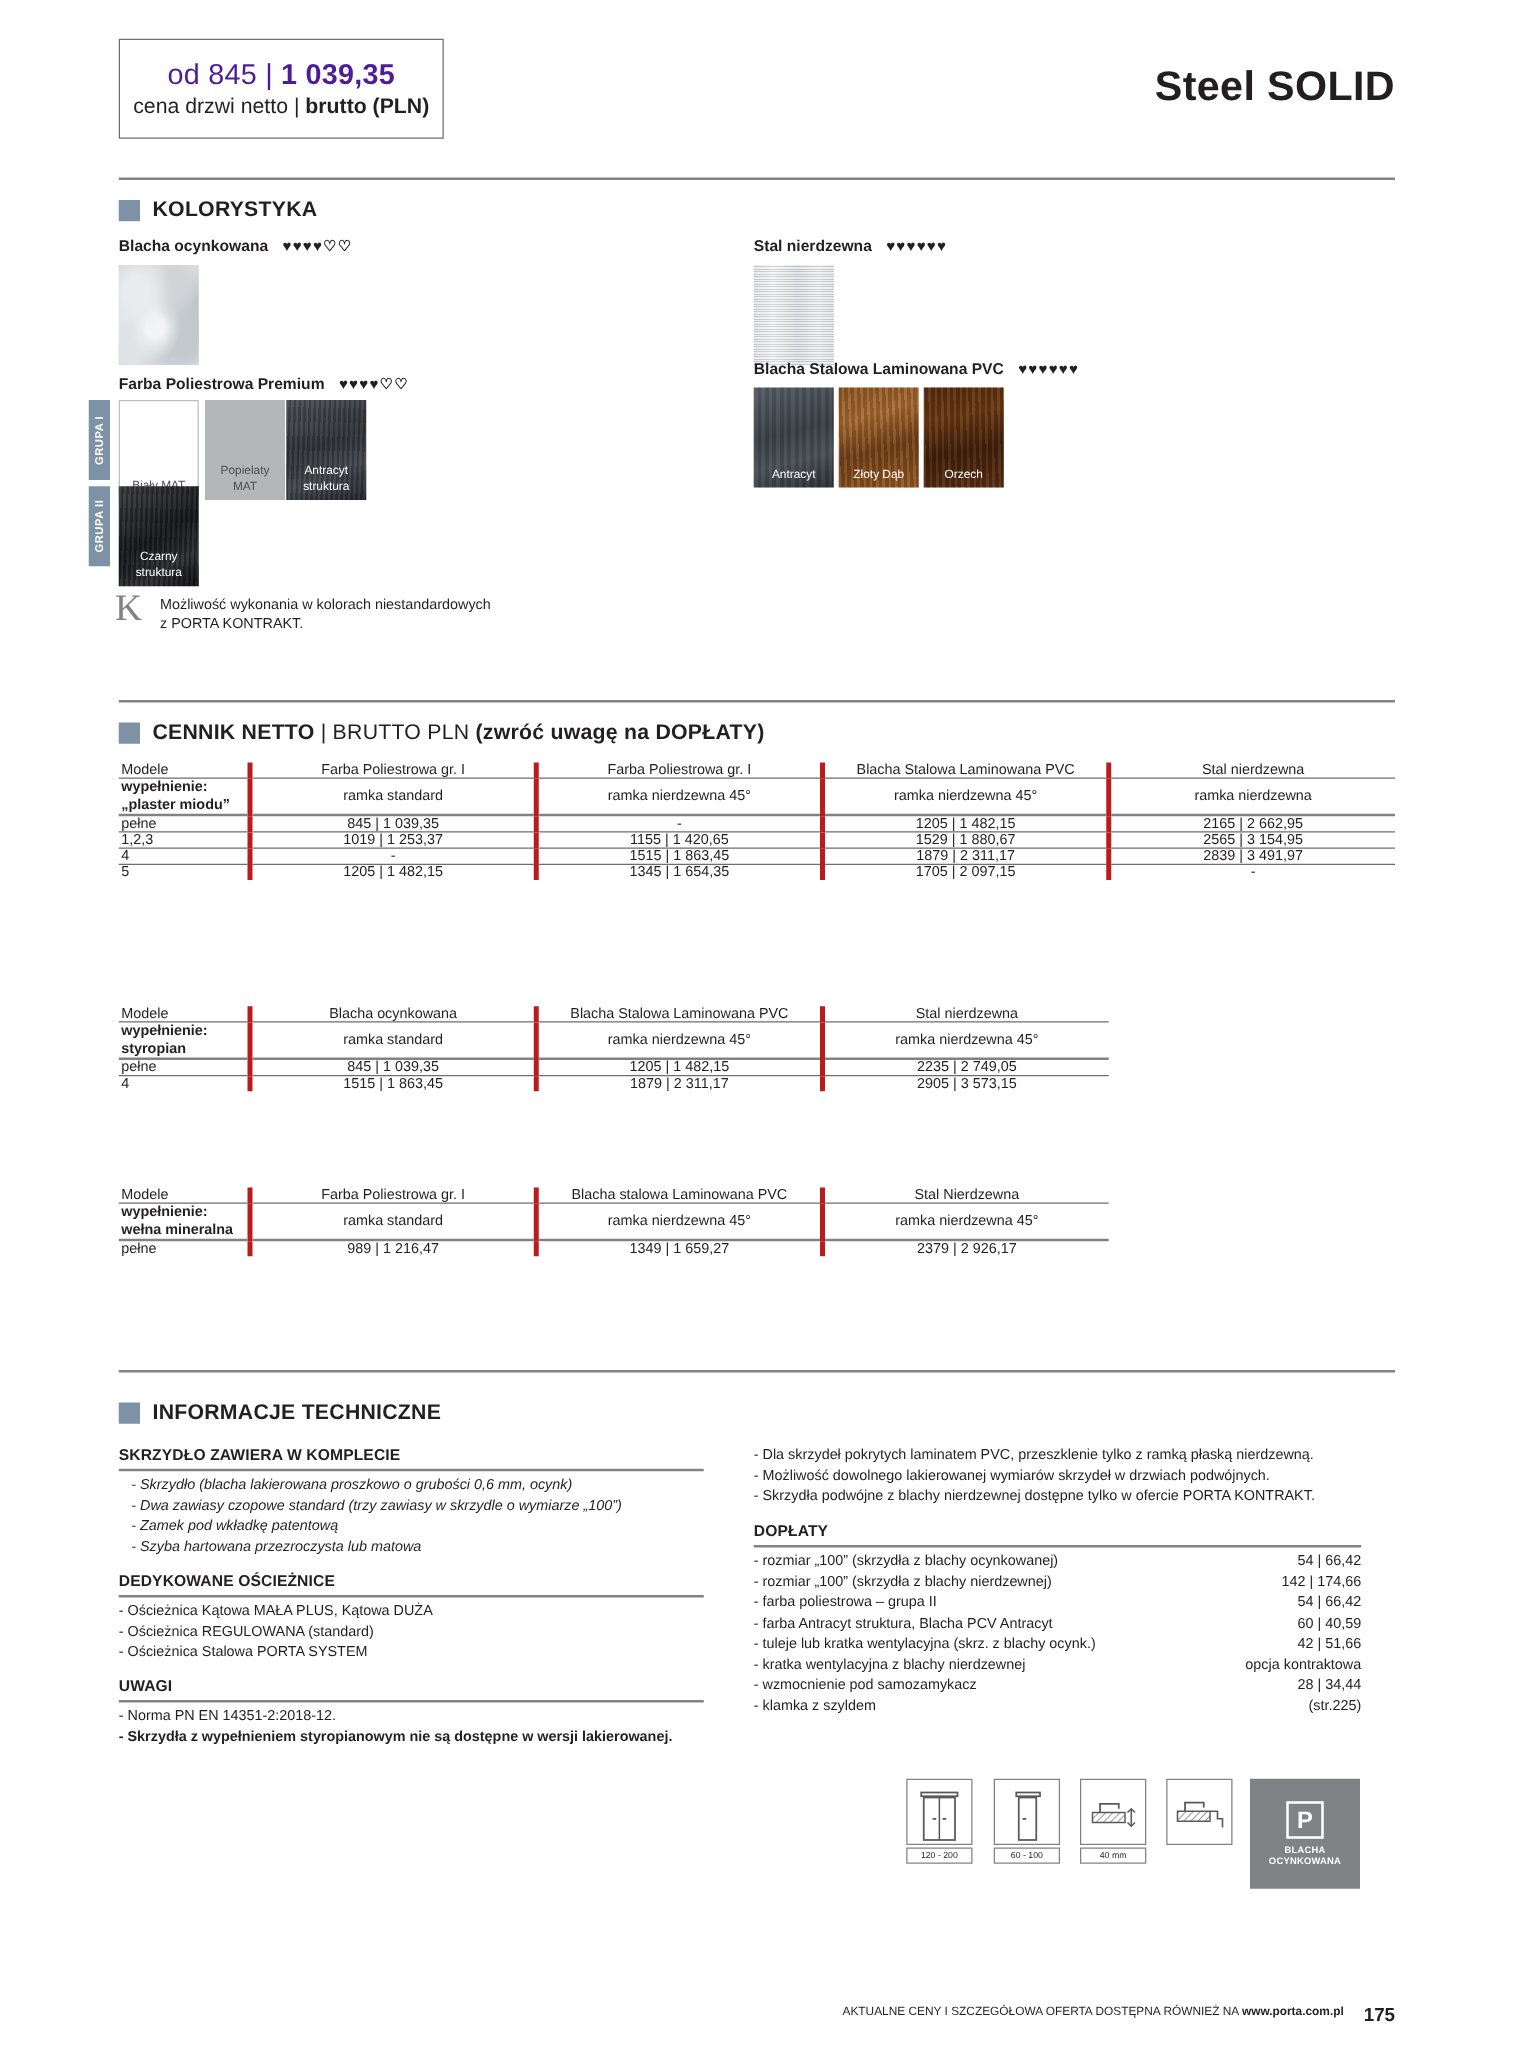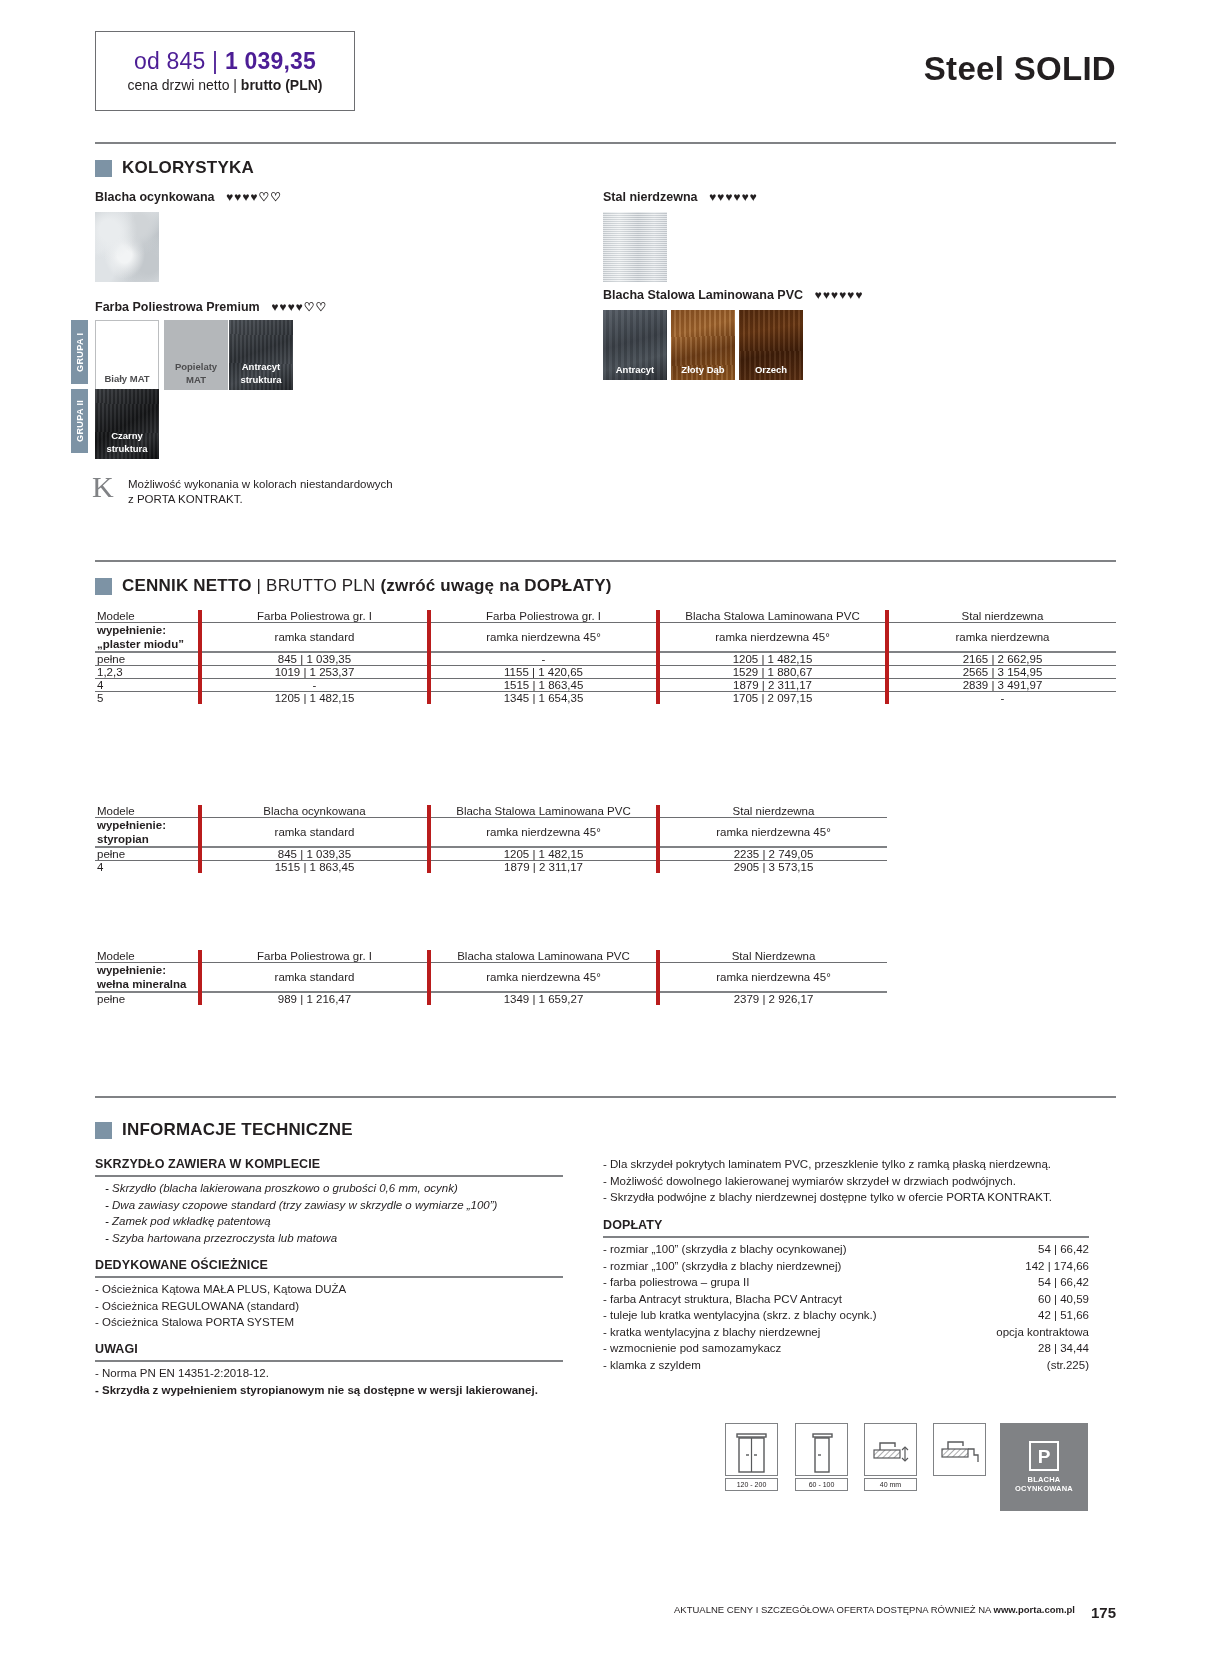--- a/index.html
+++ b/index.html
@@ -16,21 +16,21 @@
 
   
   .price-box {
     position:absolute; left:95px; top:31px; width:260px; height:80px;
     border:1px solid #6d6e71;
     display:flex; flex-direction:column; align-items:center; justify-content:center;
   }
   .price-main { font-size:23px; letter-spacing:.2px; color:#4c1d95; line-height:1.05; white-space:nowrap;}
   .price-main .light { font-weight:300; }
   .price-main .bold { font-weight:bold; }
-  .price-sub { font-size:14px; margin-top:3px; white-space:nowrap; }
+  .price-sub { font-size:17px; margin-top:3px; white-space:nowrap; }
   .price-sub .b { font-weight:bold; }
 
   .product-title {
     position:absolute; right:95px; top:50px;
     font-size:33px; font-weight:bold; letter-spacing:.3px;
   }
 
   .rule {
     position:absolute; left:95px; width:1021px; height:2px; background:#808285;
   }
@@ -38,21 +38,21 @@
   
   .sec-head { position:absolute; display:flex; align-items:center; gap:10px; }
   .sec-sq { width:17px; height:17px; background:#7d93a5; display:block; }
   .sec-txt { font-size:17px; font-weight:bold; letter-spacing:.2px; }
   .sec-txt .reg { font-weight:normal; }
 
   
   .mat-label { position:absolute; font-size:12.5px; font-weight:bold; white-space:nowrap; }
   .diamonds { font-size:12px; letter-spacing:1px; margin-left:8px; }
 
-  .swatch { position:absolute; width:64px; height:70px;font-weight:bold; }
+  .swatch { position:absolute; width:64px; height:80px; }
   .swatch .cap {
     position:absolute; left:0; right:0; bottom:5px; text-align:center;
     font-size:9.5px; line-height:11px; color:#ffffff;
   }
   .swatch.light .cap { color:#4d4d4f; }
 
   .sw-ocynk {
     background:
       radial-gradient(ellipse at 22% 26%, #e9ecee 0 14%, rgba(233,236,238,0) 40%),
       radial-gradient(ellipse at 70% 18%, #d0d4d7 0 12%, rgba(208,212,215,0) 38%),

